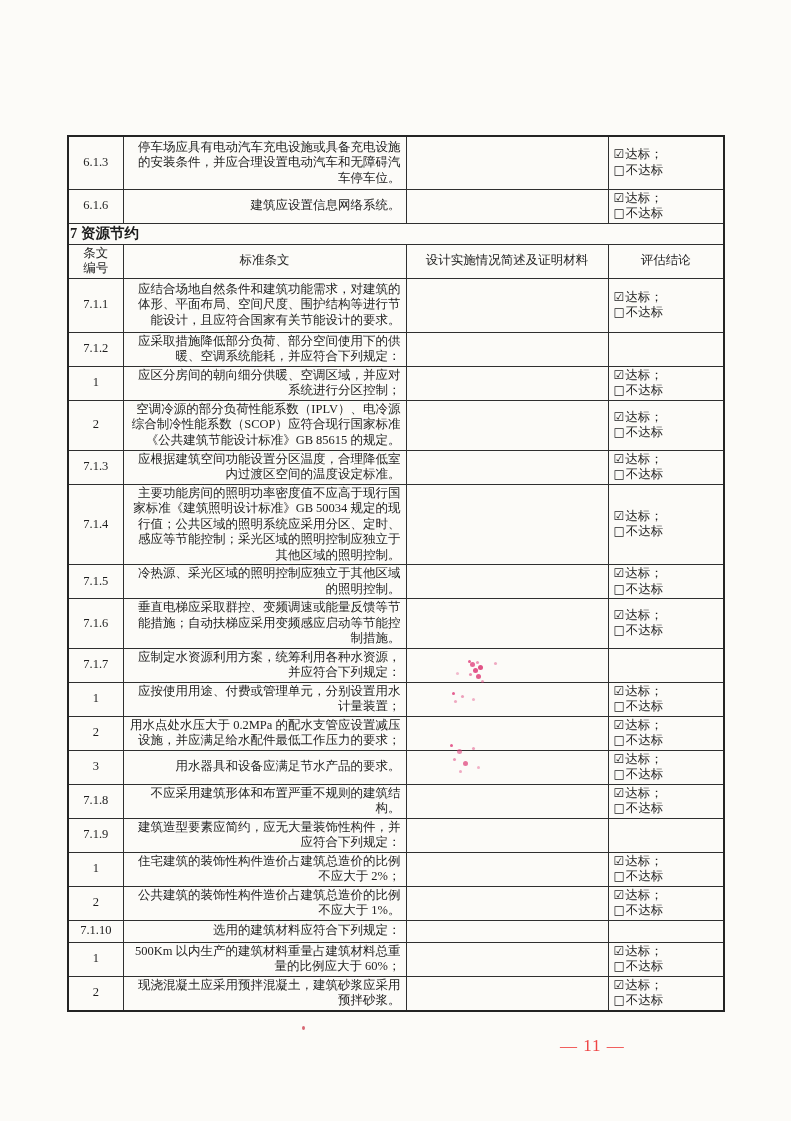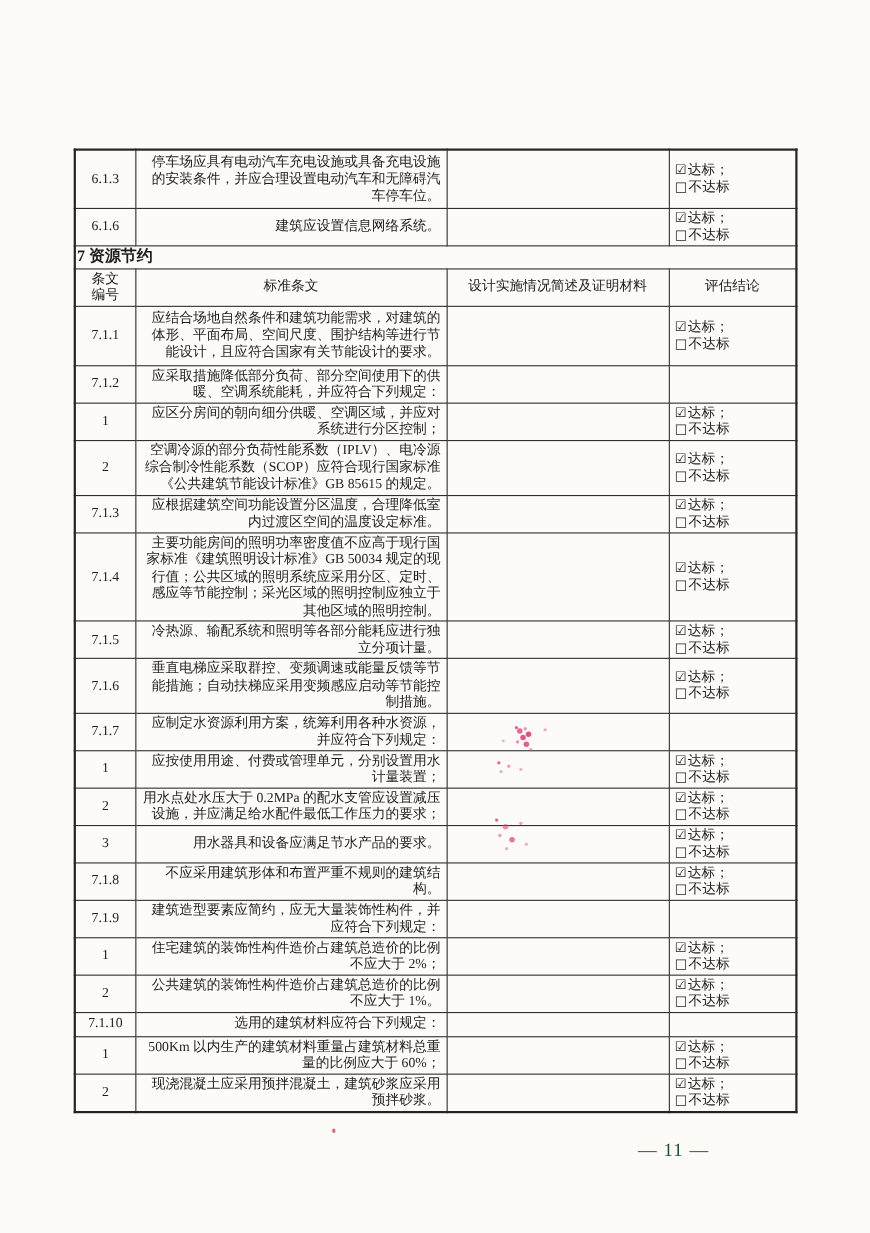--- a/index.html
+++ b/index.html
@@ -11,21 +11,21 @@
   td,th{border:1.5px solid #2f2f2f;padding:1px 5px;font-size:12.5px;line-height:15.5px;
         vertical-align:middle;font-weight:normal;word-break:break-all;}
   .col-id{text-align:center;padding:1px 2px;}
   .col-text{text-align:right;}
   .col-impl{}
   .col-result{padding-left:5px;}
   .opt{white-space:nowrap;}
   .cb{font-family:"DejaVu Sans",sans-serif;font-size:12px;margin-right:1px;}
   .section-row td{font-weight:bold;font-size:14.5px;padding:1px;}
   .header-row th{text-align:center;font-size:12.5px;white-space:pre-line;}
-  .page-number{position:absolute;left:580px;top:1036px;font-size:17px;color:#14532d;
+  .page-number{position:absolute;left:560px;top:1036px;font-size:17px;color:#ef4444;
         letter-spacing:1px;white-space:nowrap;}
   
   .speck{position:absolute;width:3px;height:3px;border-radius:50%;background:rgba(224,68,126,.85);}
   #ink1{left:468px;top:660px;box-shadow:3px 3px 0 1px rgba(224,68,126,.8),8px 1px 0 rgba(224,68,126,.55),
         11px 6px 0 1px rgba(216,27,96,.75),6px 9px 0 1px rgba(224,68,126,.9),1px 13px 0 rgba(224,68,126,.6),
         9px 15px 0 1px rgba(216,27,96,.7),13px 20px 0 rgba(224,68,126,.5),26px 2px 0 rgba(224,68,126,.45),
         -12px 12px 0 rgba(224,68,126,.35);}
   #ink2{left:452px;top:692px;box-shadow:9px 3px 0 rgba(224,68,126,.5),20px 6px 0 rgba(224,68,126,.4),
         2px 8px 0 rgba(224,68,126,.45);}
   #ink3{left:450px;top:744px;box-shadow:8px 6px 0 1px rgba(224,68,126,.6),22px 3px 0 rgba(224,68,126,.5),
@@ -119,21 +119,21 @@
           <td class="col-id">7.1.4</td>
           <td class="col-text">主要功能房间的照明功率密度值不应高于现行国家标准《建筑照明设计标准》GB 50034 规定的现行值；公共区域的照明系统应采用分区、定时、感应等节能控制；采光区域的照明控制应独立于其他区域的照明控制。</td>
           <td class="col-impl"></td>
           <td class="col-result">
             <div class="opt"><span class="cb">☑</span><span class="lbl">达标；</span></div>
             <div class="opt"><span class="cb">□</span><span class="lbl">不达标</span></div>
           </td>
         </tr>
         <tr class="item-row" style="height: 33px;">
           <td class="col-id">7.1.5</td>
-          <td class="col-text">冷热源、输配系统和照明等各部分能耗应进行独立分项计量。</td>
+          <td class="col-text">冷热源、采光区域的照明控制应独立于其他区域的照明控制。</td>
           <td class="col-impl"></td>
           <td class="col-result">
             <div class="opt"><span class="cb">☑</span><span class="lbl">达标；</span></div>
             <div class="opt"><span class="cb">□</span><span class="lbl">不达标</span></div>
           </td>
         </tr>
         <tr class="item-row" style="height: 47px;">
           <td class="col-id">7.1.6</td>
           <td class="col-text">垂直电梯应采取群控、变频调速或能量反馈等节能措施；自动扶梯应采用变频感应启动等节能控制措施。</td>
           <td class="col-impl"></td>

